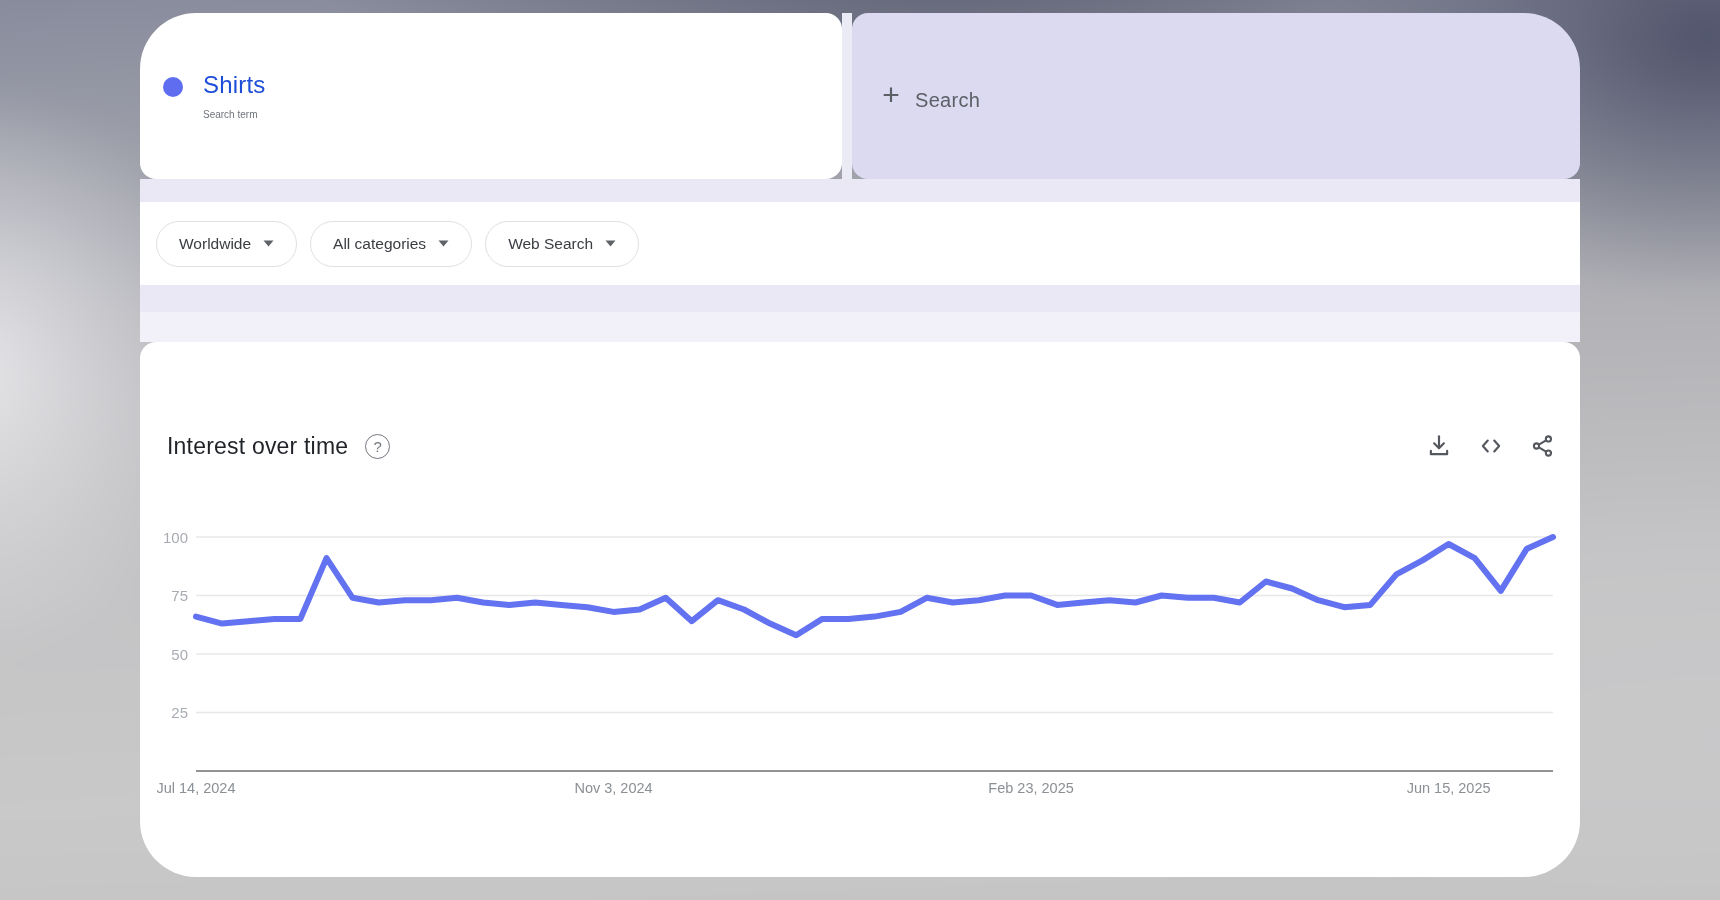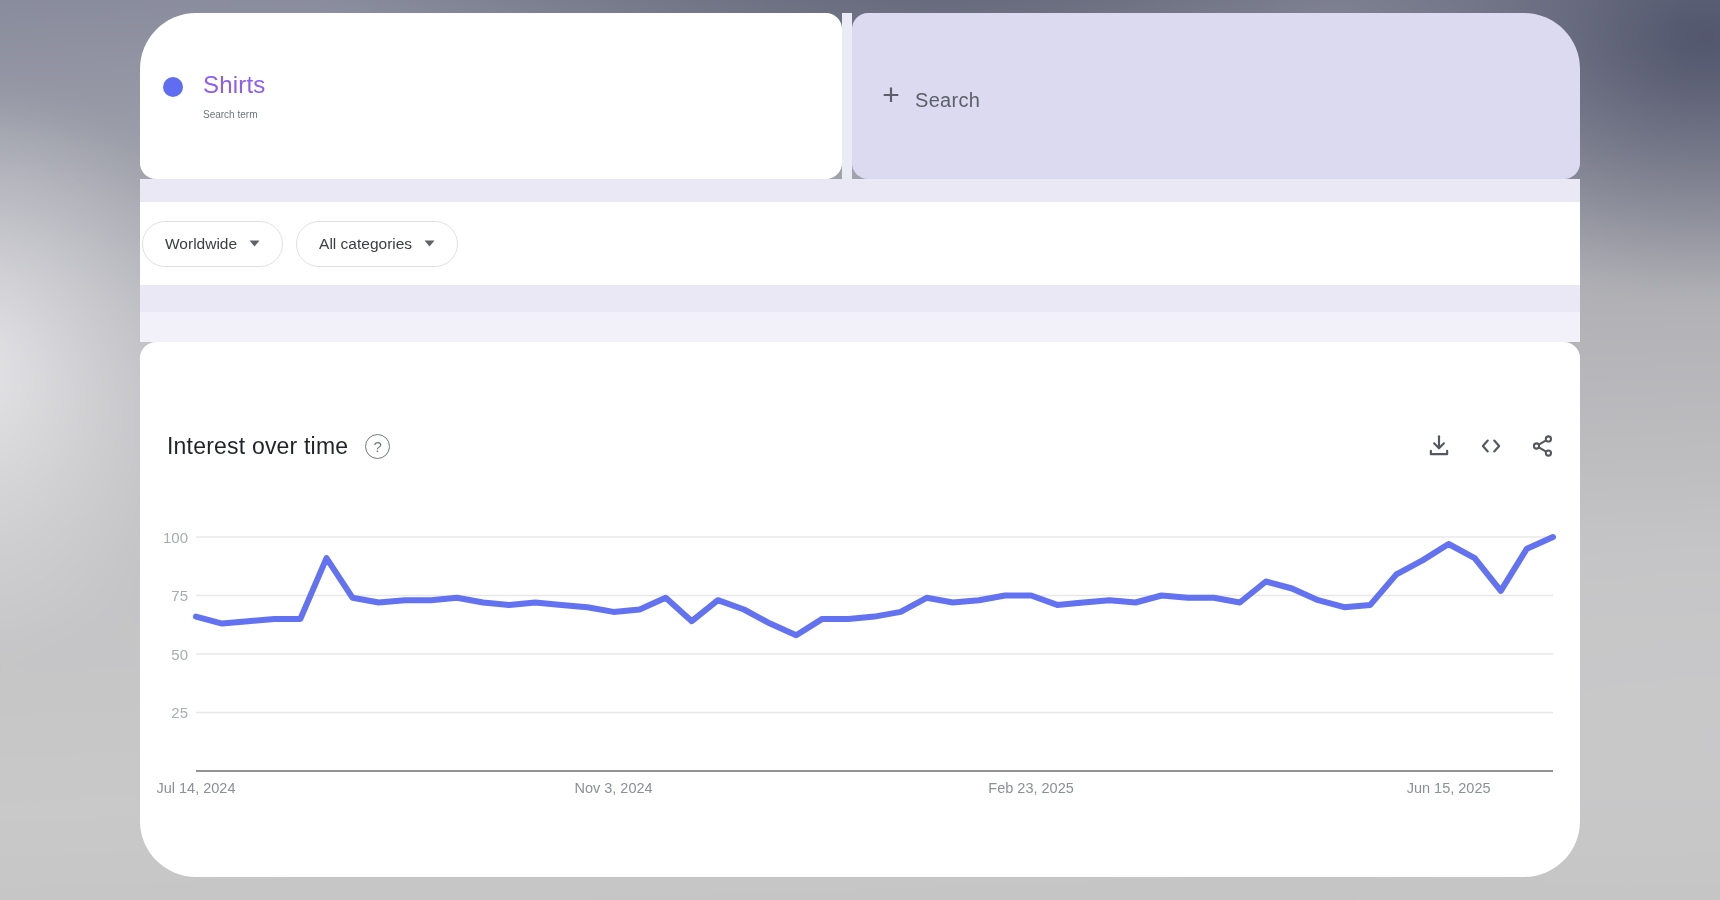--- a/index.html
+++ b/index.html
@@ -19,33 +19,33 @@
 
   .app { position:absolute; left:140px; top:13px; width:1440px; height:864px; display:flex; flex-direction:column; }
 
   
   .cards-row { height:166px; display:flex; }
   .term-card {
     width:702px; background:#ffffff; border-radius:56px 16px 16px 16px;
     position:relative; cursor:pointer;
   }
   .term-dot { position:absolute; left:23px; top:64px; width:20px; height:20px; border-radius:50%; }
-  .term-name { position:absolute; left:63px; top:58px; font-size:24px; color:#8b5cf6; letter-spacing:0.2px; }
+  .term-name { position:absolute; left:63px; top:58px; font-size:24px; color:#1d4ed8; letter-spacing:0.2px; }
   .term-sub  { position:absolute; left:63px; top:96px; font-size:10px; color:#6f747b; }
   .cards-gap { width:10px; background:#ebebf6; }
   .compare-card {
     flex:1; background:#dbdaf0; border-radius:16px 56px 16px 16px;
     position:relative; cursor:pointer;
   }
   .compare-plus { position:absolute; left:24px; top:68px; width:30px; height:30px;
     font-size:30px; font-weight:300; color:#5c6066; line-height:28px; text-align:center; }
   .compare-label { position:absolute; left:63px; top:76px; font-size:20px; color:#5c6066; letter-spacing:0.3px; }
 
   .strip1 { height:23px; background:#e9e8f4; }
-  .filter-row { height:83px; background:#ffffff; display:flex; align-items:center; padding-left:2px; gap:13px; }
+  .filter-row { height:83px; background:#ffffff; display:flex; align-items:center; padding-left:16px; gap:13px; }
   .pill {
     height:46px; border:1px solid #e0e0e4; border-radius:23px; background:#fff;
     display:inline-flex; align-items:center; gap:12px; padding:0 22px;
     font-size:15.5px; color:#3a3d42; cursor:pointer; font-family:inherit;
   }
   .strip2 { height:27px; background:#e9e8f4; }
   .strip3 { height:30px; background:#f2f1f9; }
 
   
   .chart-card { flex:1; background:#ffffff; border-radius:16px 16px 56px 56px; position:relative; overflow:hidden; }
@@ -89,20 +89,26 @@
       <svg width="11" height="7" viewBox="0 0 11 7">
           <path d="M0.5 0.5 L10.5 0.5 L5.5 6.5 Z" fill="#5f6368"></path>
         </svg>
     </button>
     <button class="pill">
       <span>All categories</span>
       <svg width="11" height="7" viewBox="0 0 11 7">
           <path d="M0.5 0.5 L10.5 0.5 L5.5 6.5 Z" fill="#5f6368"></path>
         </svg>
     </button>
+    <button class="pill">
+      <span>Web Search</span>
+      <svg width="11" height="7" viewBox="0 0 11 7">
+          <path d="M0.5 0.5 L10.5 0.5 L5.5 6.5 Z" fill="#5f6368"></path>
+        </svg>
+    </button>
   </div>
 
   <div class="strip2"></div>
   <div class="strip3"></div>
 
   <div class="chart-card">
     <div class="chart-header">
       <span class="chart-title">Interest over time</span>
       <span class="help-badge">?</span>
       <span class="header-icons">

